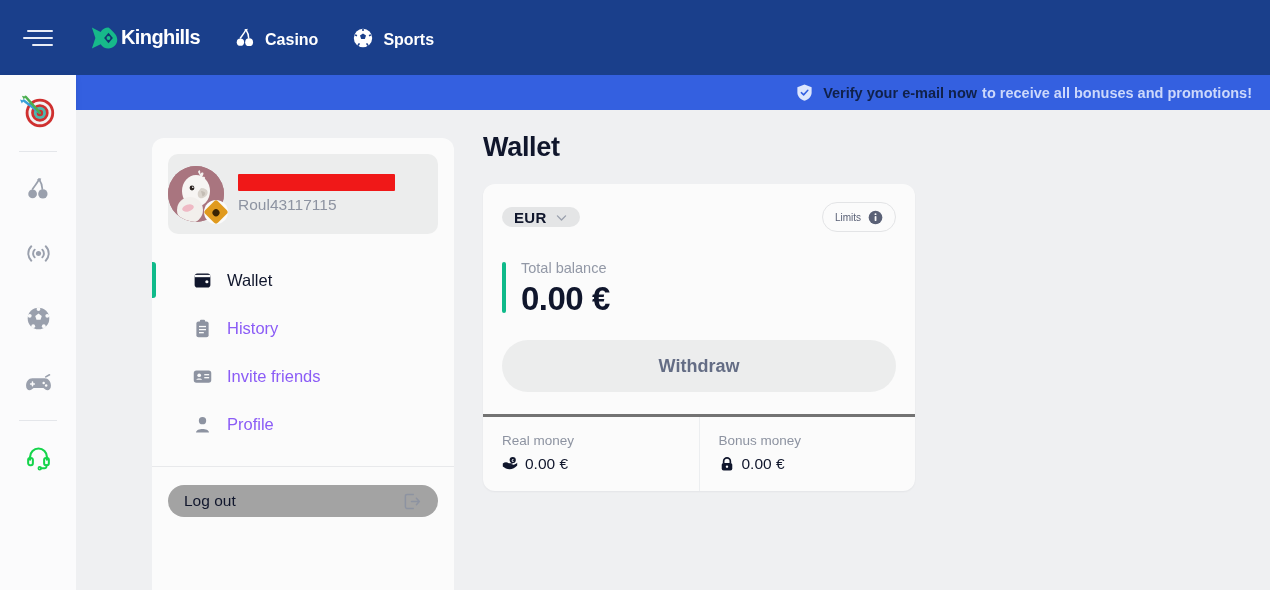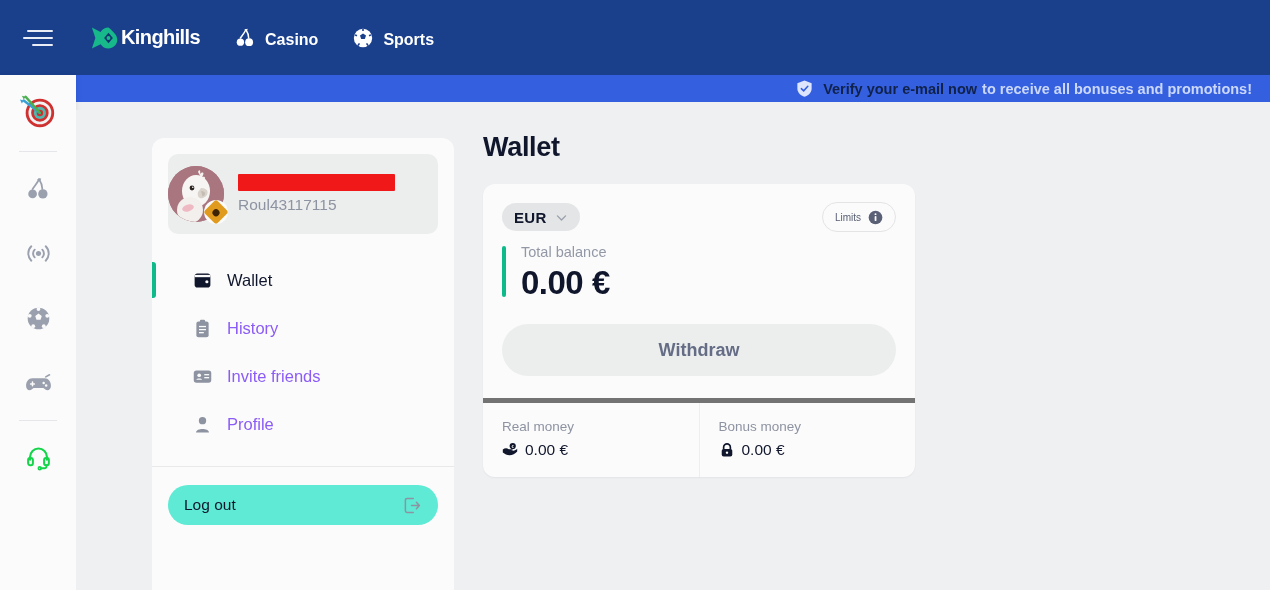--- a/index.html
+++ b/index.html
@@ -38,21 +38,21 @@
   }
   .nav-link {
     display: flex; align-items: flex-end; margin-left: 34px; cursor: pointer;
     color: #ffffff; font-size: 16px; font-weight: 600;
   }
   .nav-ico { width: 22px; height: 22px; margin-right: 9px; display:block; }
 
   
   .banner {
     position: absolute; top: 75px; left: 76px;
-    width: 1194px; height: 27px;
+    width: 1194px; height: 35px;
     background: #3460e0;
     display: flex; align-items: center; justify-content: flex-end;
     padding-right: 18px; cursor: pointer;
   }
   .banner-ico { width: 19px; height: 19px; margin-right: 9px; }
   .banner-strong { color: #10214a; font-size: 14.5px; font-weight: 700; }
   .banner-rest { color: #ccd8fb; font-size: 14.5px; font-weight: 600; margin-left: 5px; }
 
   
   .rail {
@@ -121,73 +121,73 @@
   }
   .menu-item.active .mbar { display: block; }
   .menu-ico { width: 21px; height: 21px; margin-right: 14px; flex: none; }
   .menu-label { font-size: 16.5px; color: #8b5cf6; font-weight: 400; }
   .menu-item.active .menu-label { color: #10162c; }
 
   .panel-divider {
     height: 1px; background: #e8e9eb; margin: 18px -16px 0 -16px;
   }
   .logout {
-    margin-top: 18px; height: 40px; background: #5eead4; border-radius: 20px;
+    margin-top: 18px; height: 32px; background: #a3a3a3; border-radius: 20px;
     display: flex; align-items: center; justify-content: space-between;
     padding: 0 16px; cursor: pointer;
   }
   .logout-label { font-size: 15.5px; color: #10162c; }
 
   
   .wallet-col { position: absolute; left: 407px; top: 22px; width: 435px; }
   .page-title {
     font-size: 27px; font-weight: 700; color: #10162c; letter-spacing: -0.3px;
   }
   .wallet-card {
     margin-top: 21px; width: 432px;
     background: #fbfbfb; border-radius: 12px;
     box-shadow: 0 1px 2px rgba(16,22,44,.05);
     overflow: hidden;
   }
   .wc-top { padding: 18px 19px 22px 19px; }
   .wc-row { display: flex; align-items: center; justify-content: space-between; }
   .eur-pill {
-    background: #e4e5e6; border-radius: 18px; height: 28px;
+    background: #e4e5e6; border-radius: 18px; height: 20px;
     display: inline-flex; align-items: center; padding: 0 12px; cursor: pointer;
   }
   .eur-label { font-size: 15px; font-weight: 700; color: #10162c; letter-spacing: .3px; }
   .chev { margin-left: 8px; width: 13px; height: 13px; }
   .limits-pill {
     border: 1px solid #e3e4e6; border-radius: 18px; height: 30px;
     display: inline-flex; align-items: center; padding: 0 12px; cursor: pointer;
     background: #fbfbfb;
   }
   .limits-label { font-size: 10px; color: #5a6176; }
   .info-ico { margin-left: 7px; width: 15px; height: 15px; }
 
-  .balance { margin-top: 12px; position: relative; padding-left: 19px; }
+  .balance { margin-top: 28px; position: relative; padding-left: 19px; }
   .balance .bbar {
     position: absolute; left: 0; top: 2px; width: 4px; height: 51px;
     background: #0fba8a; border-radius: 2px;
   }
   .bal-label { font-size: 14.5px; color: #9298a6; }
   .bal-value {
     font-size: 33px; font-weight: 700; color: #10162c;
     margin-top: 4px; letter-spacing: -0.5px;
   }
 
   .wc-actions { display: flex; gap: 26px; margin-top: 22px; }
   .btn {
     flex: 1; height: 52px; border-radius: 26px; border: none; cursor: pointer;
     font-size: 18px; font-weight: 700; font-family: "Liberation Sans", sans-serif;
   }
   .btn-withdraw { background: #eceded; color: #646d85; }
   .btn-deposit  { background: #0fba8a; color: #ffffff; }
 
-  .wc-bottom { display: flex; border-top: 5px solid #737373; }
+  .wc-bottom { display: flex; border-top: 3px solid #737373; }
   .wc-cell { flex: 1; padding: 16px 19px 18px 19px; }
   .wc-cell + .wc-cell { border-left: 1px solid #eceef0; }
   .cell-label { font-size: 13.5px; color: #8d93a1; }
   .cell-value-row { display: flex; align-items: center; margin-top: 7px; }
   .cell-ico { width: 16px; height: 16px; margin-right: 7px; }
   .cell-value { font-size: 15.5px; color: #10162c; font-weight: 400; }
 </style>
 </head>
 <body>
 

